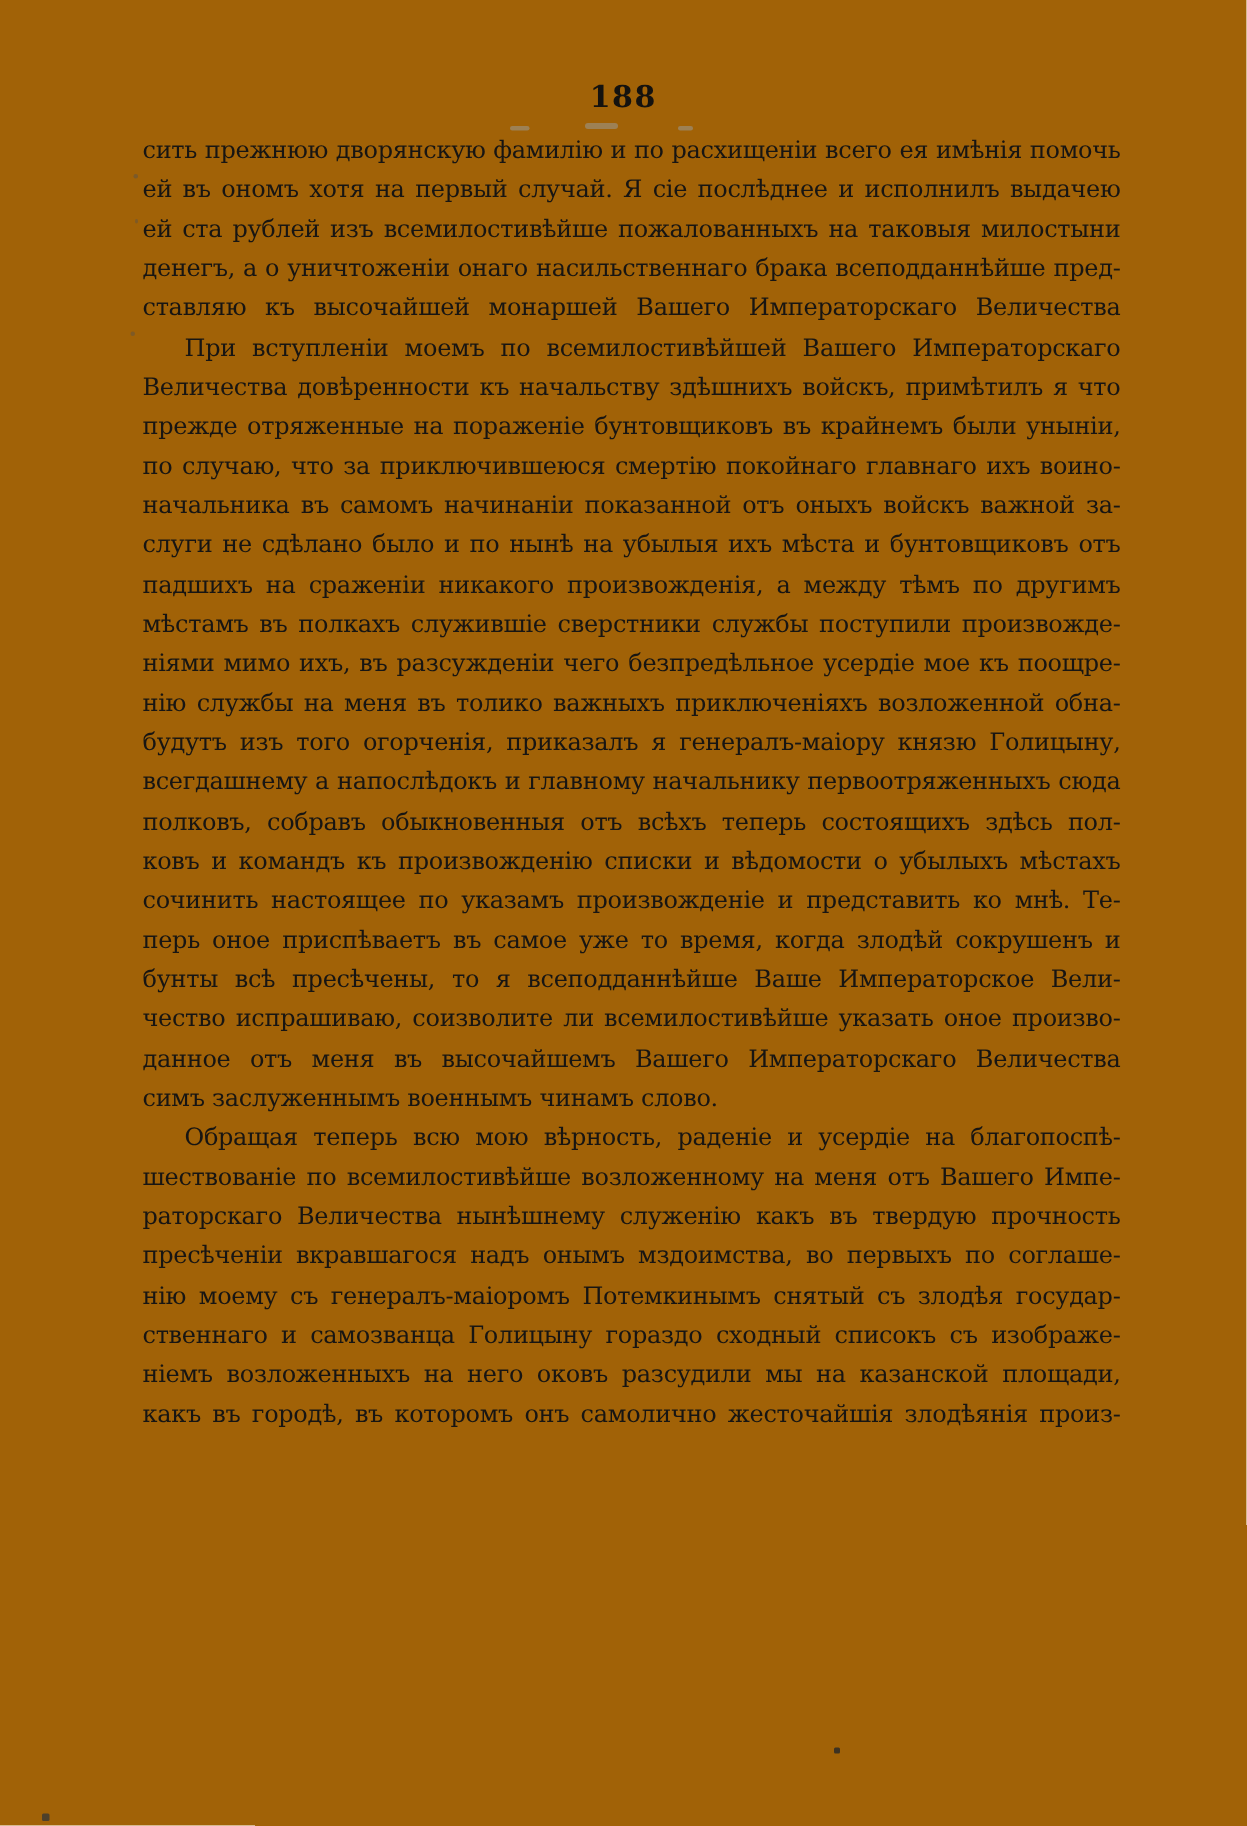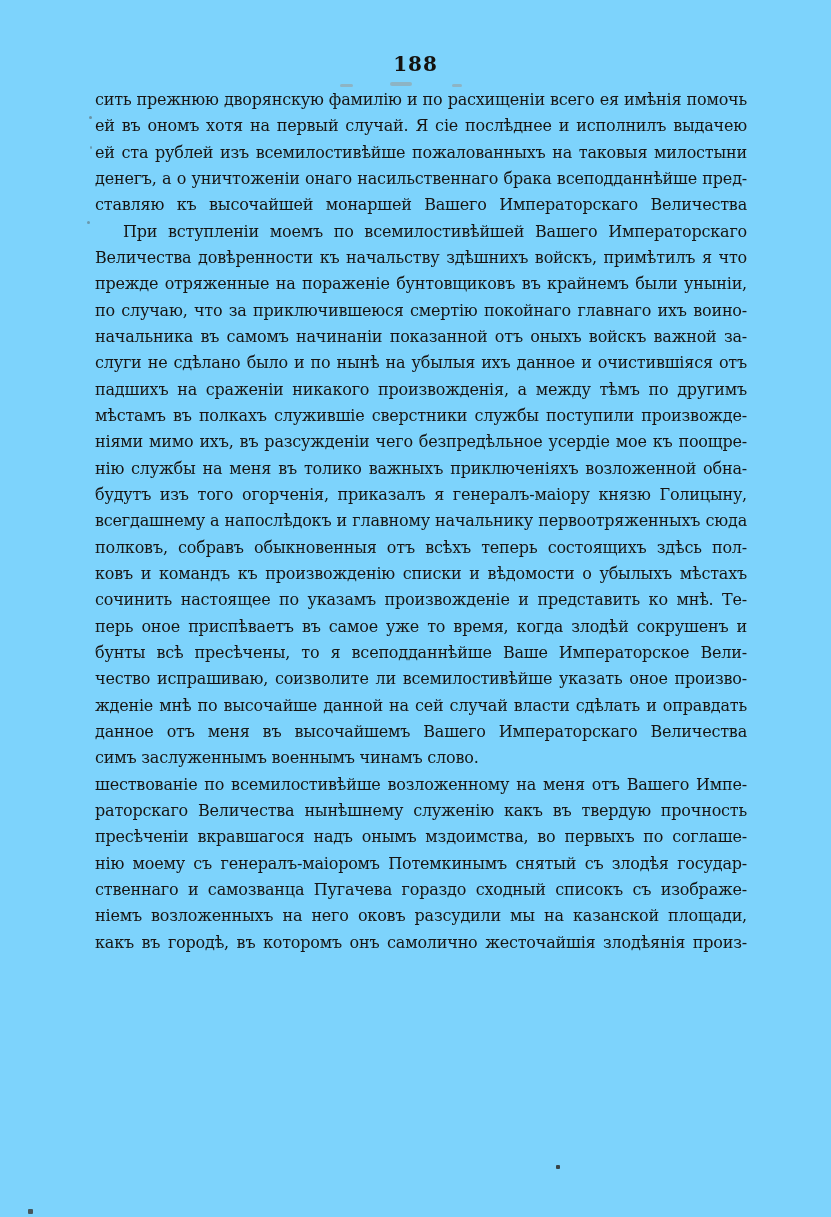--- a/index.html
+++ b/index.html
@@ -4,21 +4,21 @@
 <style>
   html, body {
     margin: 0;
     padding: 0;
     background: #ffffff;
   }
   .page {
     position: relative;
     width: 831px;
     height: 1217px;
-    background: #7dd3fc;
+    background: #a16207;
     overflow: hidden;
     font-family: "DejaVu Serif", "Liberation Serif", serif;
     color: #171513;
   }
   .page-number {
     position: absolute;
     top: 52px;
     left: 0;
     width: 100%;
     text-align: center;
@@ -85,41 +85,41 @@
       <div class="line">сить прежнюю дворянскую фамилію и по расхищеніи всего ея имѣнія помочь</div>
       <div class="line">ей въ ономъ хотя на первый случай. Я сіе послѣднее и исполнилъ выдачею</div>
       <div class="line">ей ста рублей изъ всемилостивѣйше пожалованныхъ на таковыя милостыни</div>
       <div class="line">денегъ, а о уничтоженіи онаго насильственнаго брака всеподданнѣйше пред-</div>
       <div class="line">ставляю къ высочайшей монаршей Вашего Императорскаго Величества</div>
       <div class="line indent">При вступленіи моемъ по всемилостивѣйшей Вашего Императорскаго</div>
       <div class="line">Величества довѣренности къ начальству здѣшнихъ войскъ, примѣтилъ я что</div>
       <div class="line">прежде отряженные на пораженіе бунтовщиковъ въ крайнемъ были уныніи,</div>
       <div class="line">по случаю, что за приключившеюся смертію покойнаго главнаго ихъ воино-</div>
       <div class="line">начальника въ самомъ начинаніи показанной отъ оныхъ войскъ важной за-</div>
-      <div class="line">слуги не сдѣлано было и по нынѣ на убылыя ихъ данное и очистившіяся отъ</div>
+      <div class="line">слуги не сдѣлано было и по нынѣ на убылыя ихъ мѣста и бунтовщиковъ отъ</div>
       <div class="line">падшихъ на сраженіи никакого произвожденія, а между тѣмъ по другимъ</div>
       <div class="line">мѣстамъ въ полкахъ служившіе сверстники службы поступили произвожде-</div>
       <div class="line">ніями мимо ихъ, въ разсужденіи чего безпредѣльное усердіе мое къ поощре-</div>
       <div class="line">нію службы на меня въ толико важныхъ приключеніяхъ возложенной обна-</div>
       <div class="line">будутъ изъ того огорченія, приказалъ я генералъ-маіору князю Голицыну,</div>
       <div class="line">всегдашнему а напослѣдокъ и главному начальнику первоотряженныхъ сюда</div>
       <div class="line">полковъ, собравъ обыкновенныя отъ всѣхъ теперь состоящихъ здѣсь пол-</div>
       <div class="line">ковъ и командъ къ произвожденію списки и вѣдомости о убылыхъ мѣстахъ</div>
       <div class="line">сочинить настоящее по указамъ произвожденіе и представить ко мнѣ. Те-</div>
       <div class="line">перь оное приспѣваетъ въ самое уже то время, когда злодѣй сокрушенъ и</div>
       <div class="line">бунты всѣ пресѣчены, то я всеподданнѣйше Ваше Императорское Вели-</div>
       <div class="line">чество испрашиваю, соизволите ли всемилостивѣйше указать оное произво-</div>
-      <div class="line">жденіе мнѣ по высочайше данной на сей случай власти сдѣлать и оправдать</div>
       <div class="line">данное отъ меня въ высочайшемъ Вашего Императорскаго Величества имени</div>
       <div class="line no-fill">симъ заслуженнымъ военнымъ чинамъ слово.</div>
+      <div class="line indent">Обращая теперь всю мою вѣрность, раденіе и усердіе на благопоспѣ-</div>
       <div class="line">шествованіе по всемилостивѣйше возложенному на меня отъ Вашего Импе-</div>
       <div class="line">раторскаго Величества нынѣшнему служенію какъ въ твердую прочность</div>
       <div class="line">пресѣченіи вкравшагося надъ онымъ мздоимства, во первыхъ по соглаше-</div>
       <div class="line">нію моему съ генералъ-маіоромъ Потемкинымъ снятый съ злодѣя государ-</div>
-      <div class="line">ственнаго и самозванца Пугачева гораздо сходный списокъ съ изображе-</div>
+      <div class="line">ственнаго и самозванца Голицыну гораздо сходный списокъ съ изображе-</div>
       <div class="line">ніемъ возложенныхъ на него оковъ разсудили мы на казанской площади,</div>
       <div class="line">какъ въ городѣ, въ которомъ онъ самолично жесточайшія злодѣянія произ-</div>
     </div>
 
   <div class="speck p1"></div>
   <div class="speck p2"></div>
   <div class="speck p3"></div>
   <div class="speck p4"></div>
   <div class="speck p5"></div>
 </div>

